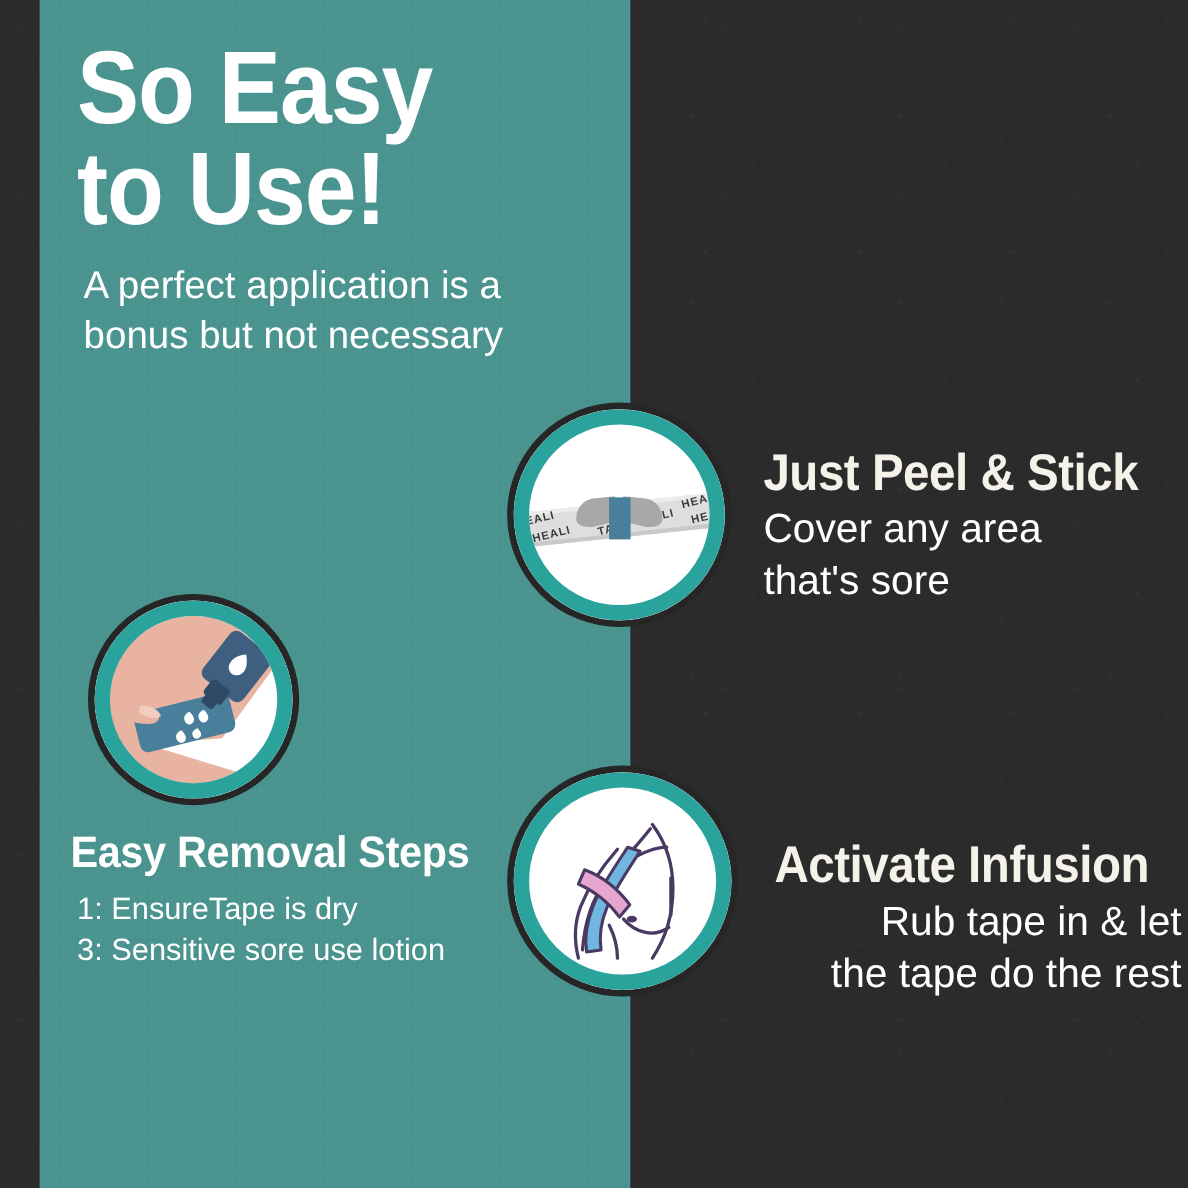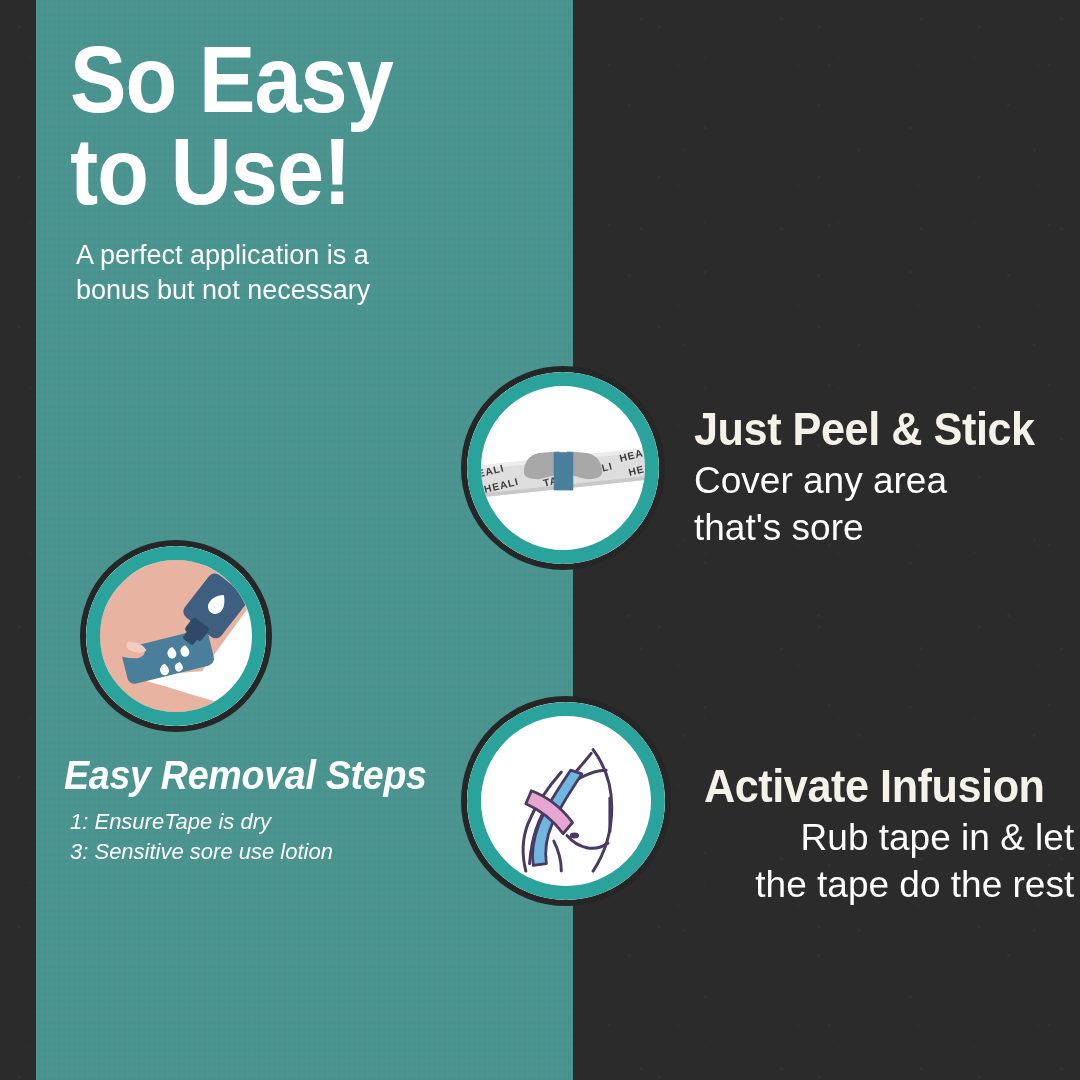--- a/index.html
+++ b/index.html
@@ -74,21 +74,21 @@
     font-size: 94px;
     line-height: 0.98;
     letter-spacing: -1px;
     transform: scaleX(.90);
     transform-origin: left top;
     margin: 0;
     white-space: pre-line;
   }
   .subhead {
     color: #ffffff;
-    font-size: 27px;
+    font-size: 35px;
     line-height: 1.28;
     margin: 20px 0 0 6px;
     max-width: 450px;
     white-space: pre-line;
   }
 
   
   .photo-circle {
     position: absolute;
     border-radius: 50%;
@@ -148,41 +148,40 @@
   #copy-rub  { left: 704px; top: 762px; }
   #copy-rub .copy-body { text-align: right; margin-left: 4px; }
 
   
   #removal-steps {
     position: absolute;
     left: 64px;
     top: 755px;
     width: 430px;
     z-index: 5;
-    font-style: italic;
   }
   #removal-steps .steps-title {
     color: #ffffff;
     font-family: "Liberation Sans Narrow", "Liberation Sans", sans-serif;
     font-weight: bold;
     font-size: 40px;
     line-height: 1;
     letter-spacing: -.3px;
     transform: scaleX(.94);
     transform-origin: left center;
     margin: 0 0 12px 0;
   }
   #removal-steps ol {
     list-style: none;
     margin: 0;
     padding: 0;
   }
   #removal-steps li {
     color: #ffffff;
-    font-size: 22px;
+    font-size: 28px;
     line-height: 1.36;
     margin: 0 0 0 6px;
   }
 </style>
 </head>
 <body>
 
 <div id="infographic">
 
   <div class="grain"></div>

